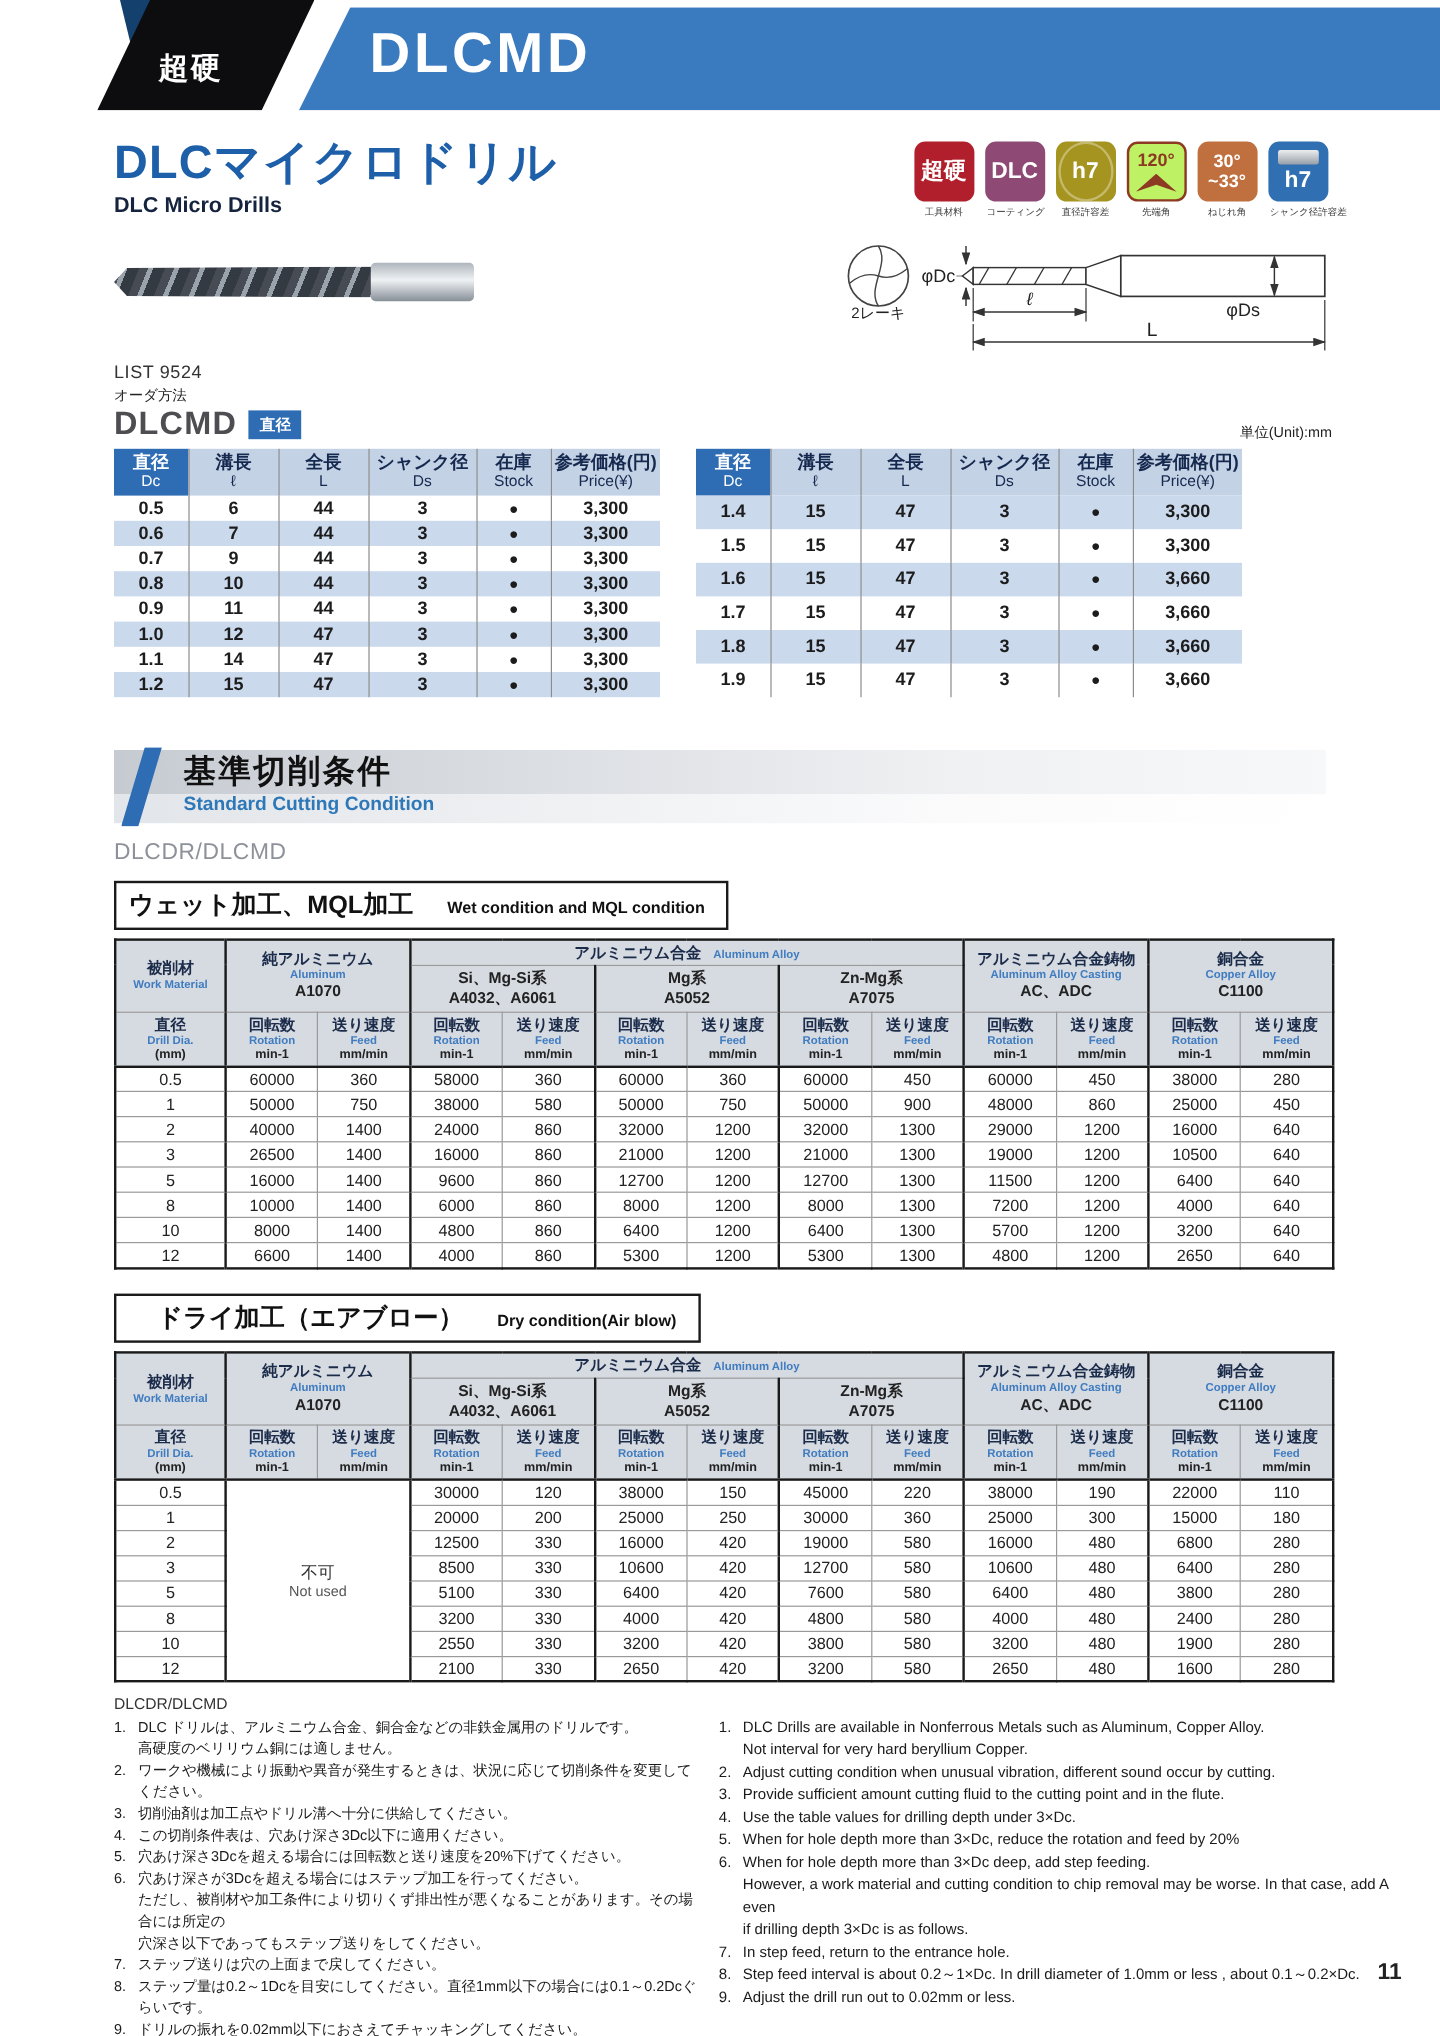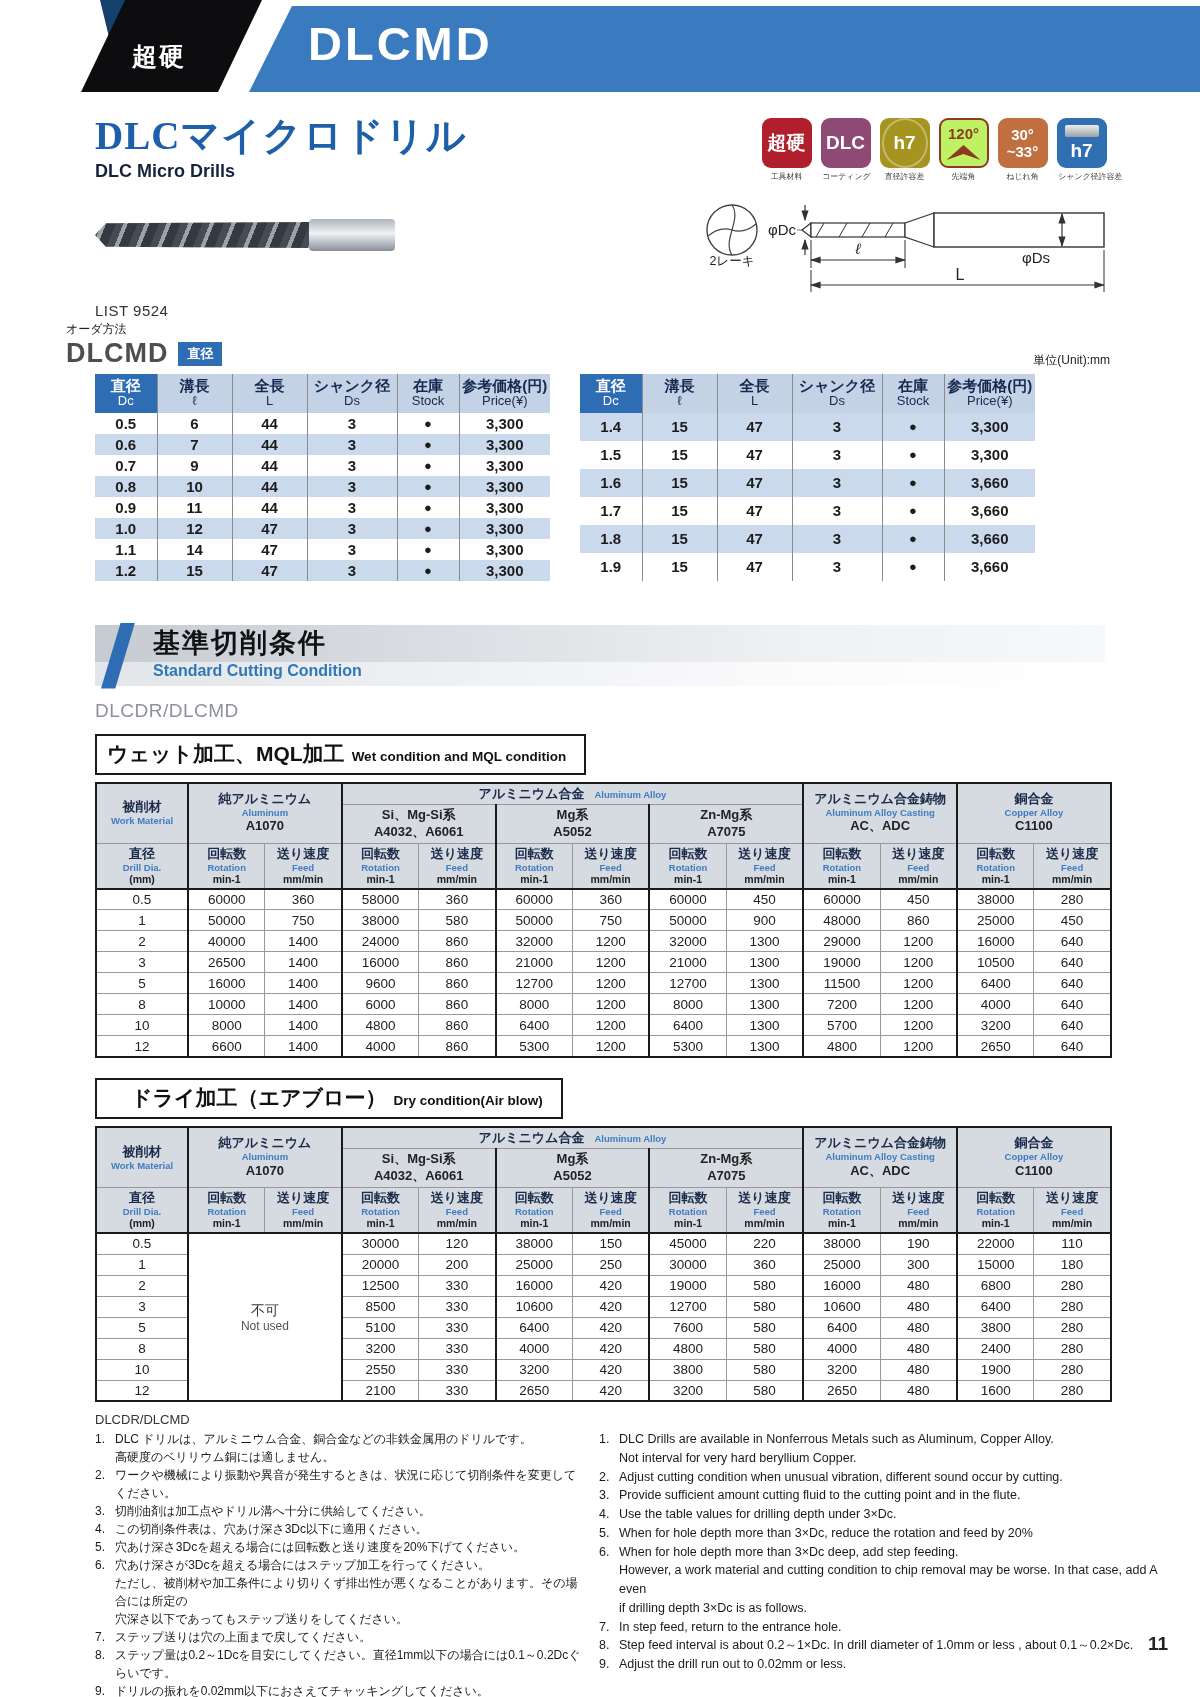--- a/index.html
+++ b/index.html
@@ -12,21 +12,21 @@
     background:#14406e; clip-path:polygon(0 0,100% 0,18% 100%); }
   .banner .black-tag { position:absolute; top:0; left:0; width:300px; height:92px;
     background:#0d0d0f; clip-path:polygon(125px 0,262px 0,218px 92px,81px 92px); }
   .banner .tag-label { position:absolute; top:40px; left:132px; color:#fff; font-size:25px; font-weight:bold; letter-spacing:2px; }
   .banner .blue-band { position:absolute; top:6px; left:0; width:1200px; height:86px;
     background:#3a7abf; clip-path:polygon(292px 0,1200px 0,1200px 100%,249px 100%); }
   .banner .model { position:absolute; top:16px; left:308px; color:#fff; font-size:47px; font-weight:bold; letter-spacing:3px; }
 
   
   .title-row { display:flex; align-items:flex-start; padding:24px 92px 0 95px; }
-  .title-jp { color:#1d5fa9; font-size:39px; font-weight:bold; letter-spacing:1px; line-height:1.05;font-family:Liberation Serif, serif; }
+  .title-jp { color:#1d5fa9; font-size:39px; font-weight:bold; letter-spacing:1px; line-height:1.05; }
   .title-en { color:#15233f; font-size:18px; font-weight:bold; margin-top:4px; }
   .icon-row { margin-left:auto; display:flex; gap:6px; padding-top:2px; }
   .icon-wrap { width:53px; text-align:center; }
   .badge { width:50px; height:50px; border-radius:9px; display:flex; flex-direction:column;
     align-items:center; justify-content:center; font-weight:bold; position:relative; overflow:hidden; margin:0 auto; }
   .badge-line { font-size:19px; line-height:1.05; }
   .badge.two-line .badge-line { font-size:15px; line-height:1.15; }
   .badge.ring::before { content:""; position:absolute; width:42px; height:46px; border:2px solid rgba(255,255,255,.35); border-radius:50%; }
   .badge.point { border:2px solid #8d3a22; }
   .badge.point .badge-line { font-size:15px; margin-bottom:3px; }
@@ -39,21 +39,21 @@
   .photo { position:relative; width:300px; height:46px; margin-top:22px; }
   .flute { position:absolute; left:0; top:10px; width:216px; height:26px;
     background:repeating-linear-gradient(112deg,#474c54 0 7px,#9aa2ab 7px 11px,#343a42 11px 20px);
     clip-path:polygon(0 50%,5% 5%,100% 0,100% 100%,5% 95%); }
   .shankp { position:absolute; left:214px; top:7px; width:86px; height:32px; border-radius:4px;
     background:linear-gradient(180deg,#aeb5bc,#eff2f4 45%,#878f98); }
   .diagram { margin-left:auto; }
 
   
   .list-no { padding:0 95px; font-size:15px; color:#333; letter-spacing:.5px; }
-  .order-row { display:flex; align-items:flex-end; padding:2px 90px 0 66px; }
+  .order-row { display:flex; align-items:flex-end; padding:2px 90px 0 95px; }
   .order-block .order-label { font-size:12px; color:#222; }
   .order-line { display:flex; align-items:center; }
   .order-model { font-size:27px; font-weight:bold; color:#4d4d52; letter-spacing:1px; }
   .order-badge { background:#2e6db4; color:#fff; font-size:13px; font-weight:bold; padding:3px 9px; margin-left:10px; }
   .unit-note { margin-left:auto; font-size:12px; color:#222; }
 
   
   .price-row { display:flex; gap:30px; padding:5px 90px 0 95px; }
   table.price { border-collapse:collapse; table-layout:fixed; }
   .price th, .price td { text-align:center; vertical-align:middle; }
@@ -70,21 +70,21 @@
   .section-band { position:relative; margin:44px 95px 0 95px; }
   .band-top { height:37px; background:linear-gradient(90deg,#c6cbd2,#f0f1f3 70%,#f7f8f9); display:flex; align-items:center; }
   .band-top .sec-jp { margin-left:58px; font-size:27px; font-weight:bold; color:#111; letter-spacing:2px; }
   .band-bot { height:24px; background:linear-gradient(90deg,#e2e5e9,#fbfbfc 70%,#fff); display:flex; align-items:flex-start; }
   .band-bot .sec-en { margin-left:58px; font-size:16px; font-weight:bold; color:#2e78b8; }
   .slash { position:absolute; left:6px; top:-2px; width:34px; height:66px; background:#2e6db4;
     clip-path:polygon(58% 0,100% 0,42% 100%,0 100%); }
   .models-label { padding:14px 0 0 95px; font-size:19px; color:#8d929a; letter-spacing:.5px; }
 
   
-  .cond-box { display:inline-flex; align-items:baseline; gap:7px; border:2px solid #1a1a1a;
+  .cond-box { display:inline-flex; align-items:baseline; gap:28px; border:2px solid #1a1a1a;
     margin:12px 0 0 95px; padding:4px 18px 5px 10px; }
   .cond-box .c-jp { font-size:21px; font-weight:bold; color:#111; }
   .cond-box .c-en { font-size:13.5px; font-weight:bold; color:#111; }
 
   
   .cut-wrap { padding:7px 0 0 95px; }
   table.cut { border-collapse:collapse; table-layout:fixed; width:1015px; border:2px solid #1a1a1a; }
   .cut th, .cut td { border:1px solid #999; text-align:center; vertical-align:middle; }
   .cut thead th { background:#d6dae1; padding:2px 1px; }
   .cut .gl { border-left:2px solid #1a1a1a; }

